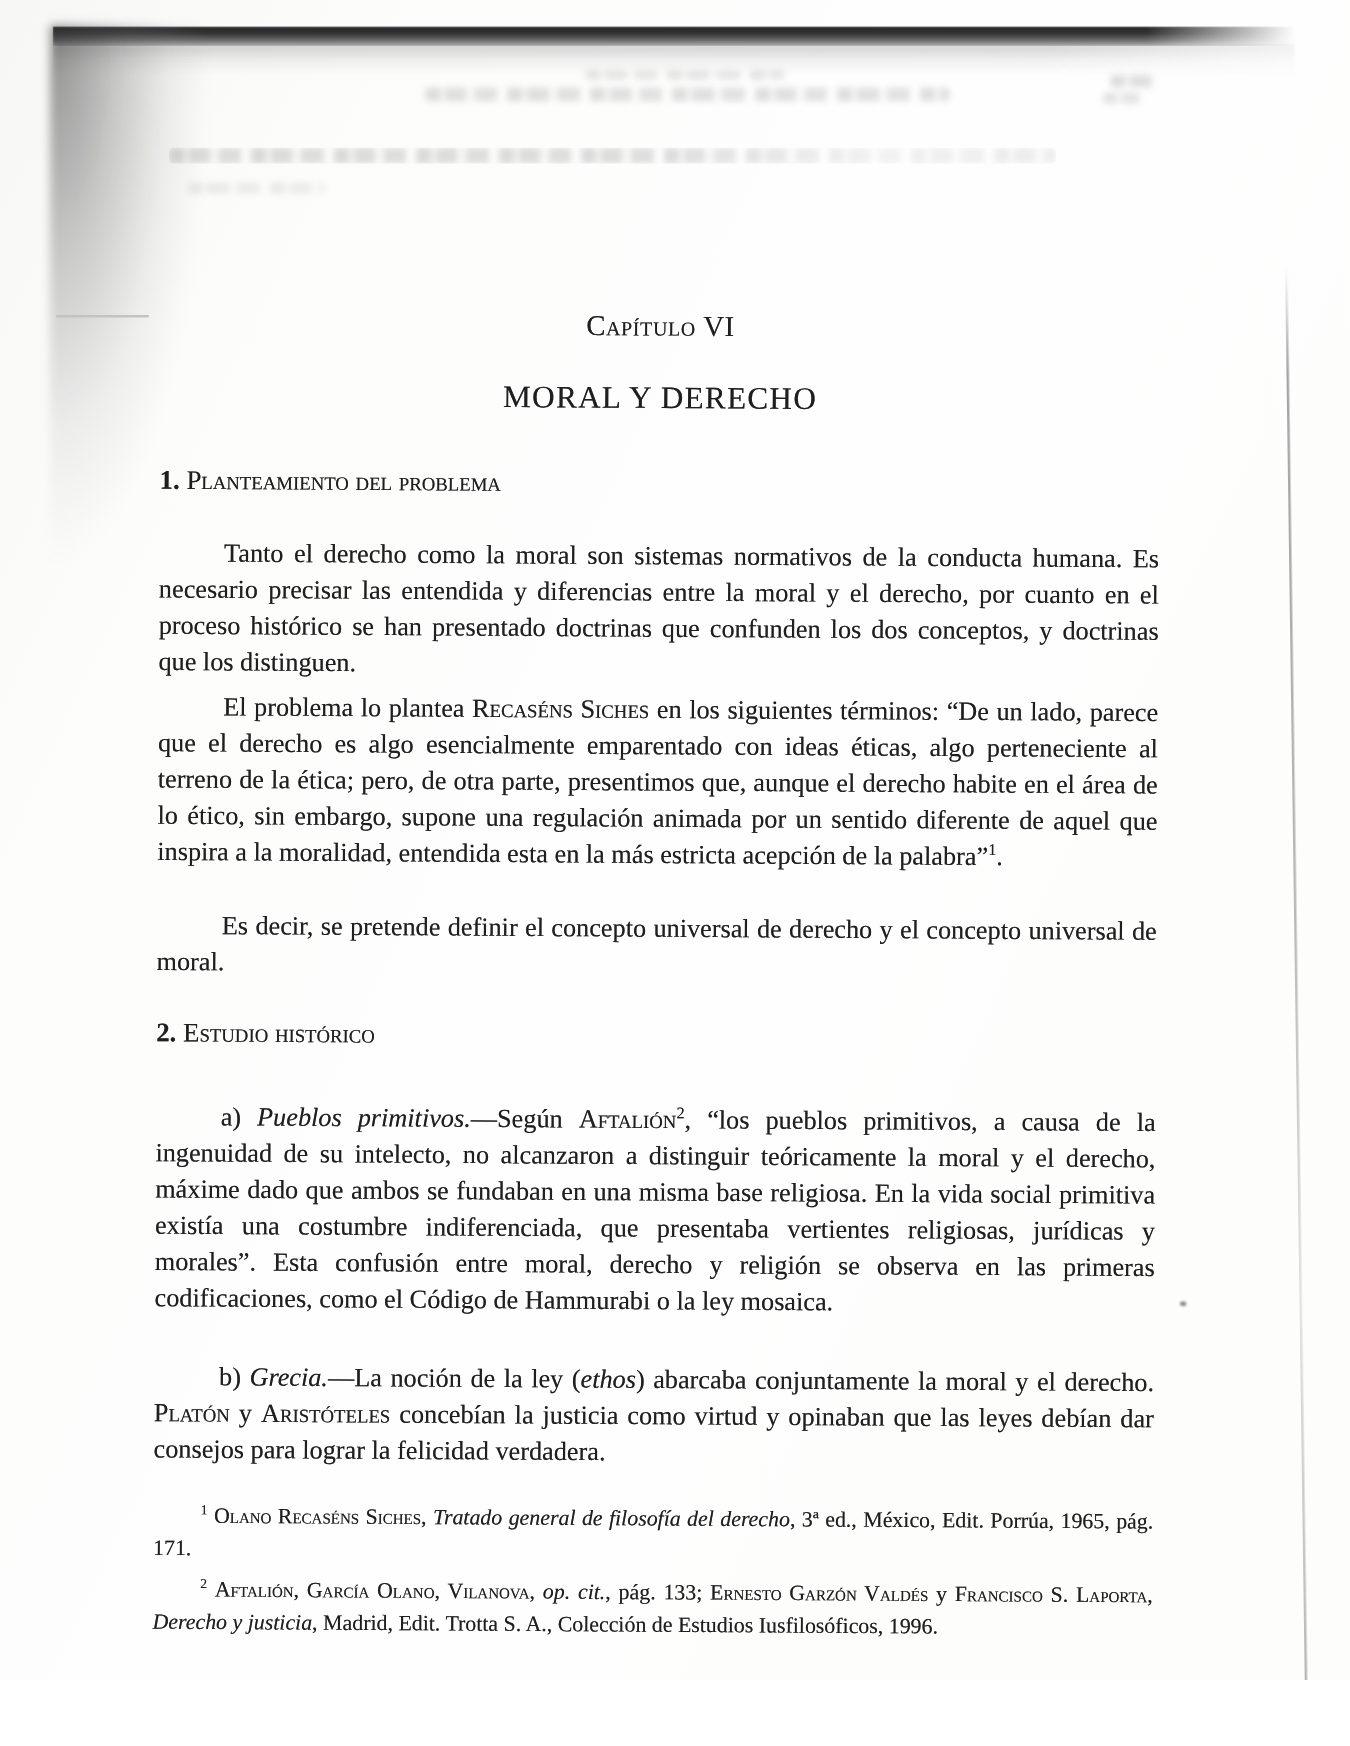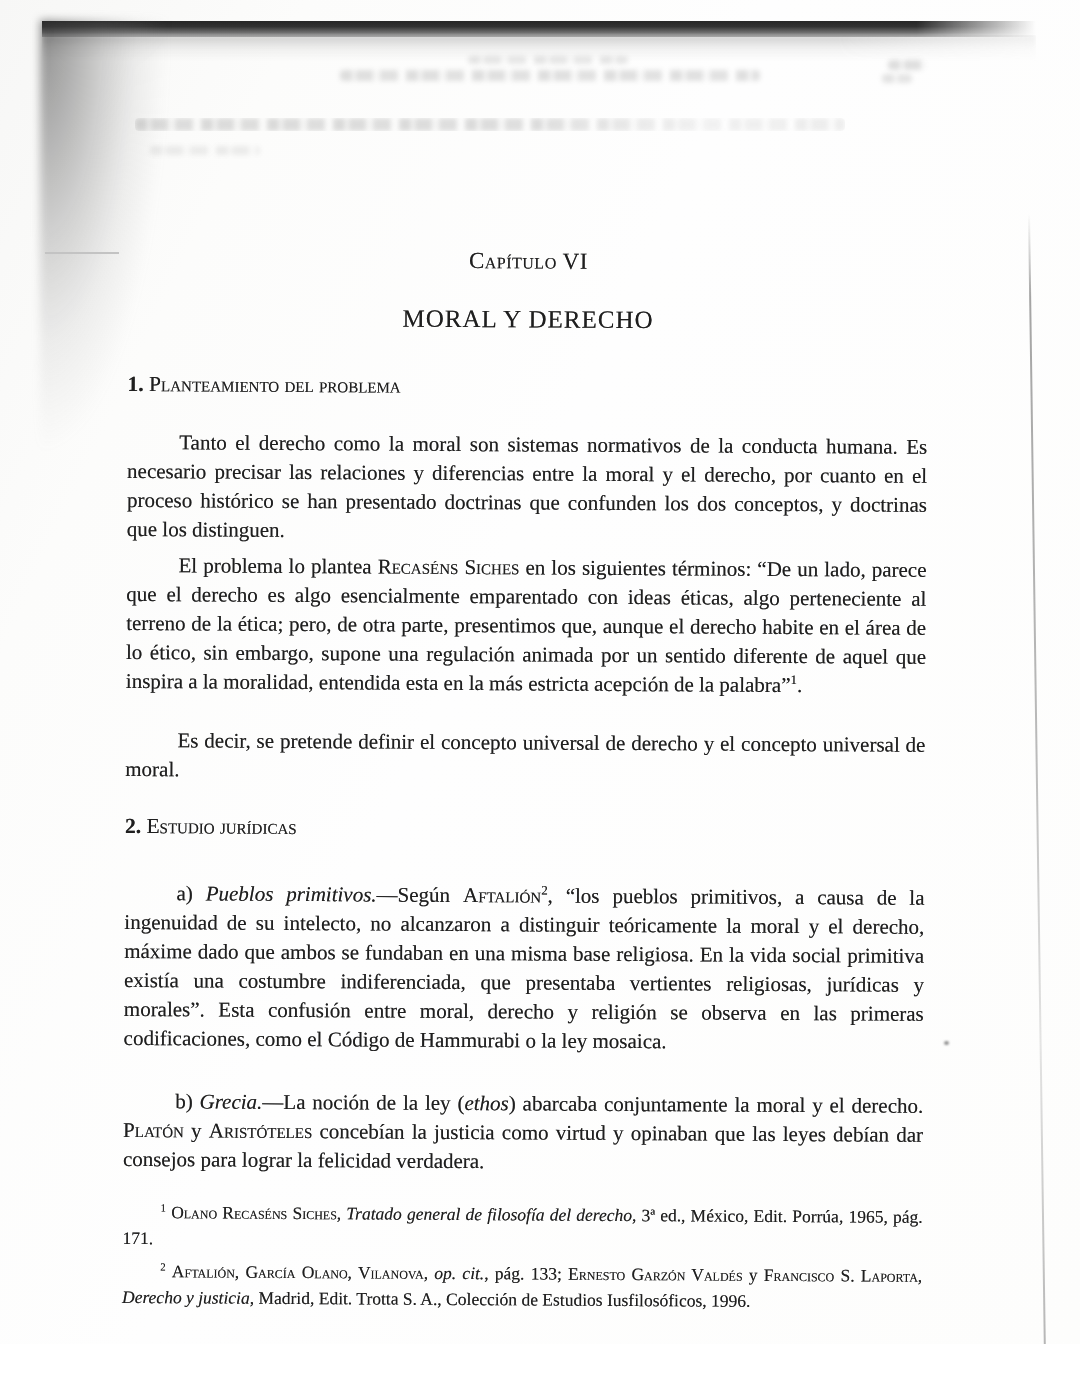--- a/index.html
+++ b/index.html
@@ -120,23 +120,23 @@
   <div class="smudge smudge-line-1"></div>
   <div class="smudge smudge-line-2"></div>
   <div class="art art-line-left"></div>
   <div class="art art-edge-right"></div>
   <div class="art art-dot"></div>
 
   <div class="content">
     <div class="block b-chapter"><span class="run-sc">Capítulo VI</span></div>
     <div class="block b-title"><span class="run-n">MORAL Y DERECHO</span></div>
     <div class="block b-h1"><span class="run-b">1. </span><span class="run-sc">Planteamiento del problema</span></div>
-    <div class="block b-p1 para"><span class="run-n">Tanto el derecho como la moral son sistemas normativos de la conducta humana. Es necesario precisar las relaciones y diferencias entre la moral y el derecho, por cuanto en el proceso histórico se han presentado doctrinas que confunden los dos conceptos, y doctrinas que los distinguen.</span></div>
+    <div class="block b-p1 para"><span class="run-n">Tanto el derecho como la moral son sistemas normativos de la conducta humana. Es necesario precisar las entendida y diferencias entre la moral y el derecho, por cuanto en el proceso histórico se han presentado doctrinas que confunden los dos conceptos, y doctrinas que los distinguen.</span></div>
     <div class="block b-p2 para"><span class="run-n">El problema lo plantea </span><span class="run-sc">Recaséns Siches</span><span class="run-n"> en los siguientes términos: “De un lado, parece que el derecho es algo esencialmente emparentado con ideas éticas, algo perteneciente al terreno de la ética; pero, de otra parte, presentimos que, aunque el derecho habite en el área de lo ético, sin embargo, supone una regulación animada por un sentido diferente de aquel que inspira a la moralidad, entendida esta en la más estricta acepción de la palabra”</span><sup class="run-sup">1</sup><span class="run-n">.</span></div>
     <div class="block b-p3 para"><span class="run-n">Es decir, se pretende definir el concepto universal de derecho y el concepto universal de moral.</span></div>
-    <div class="block b-h2"><span class="run-b">2. </span><span class="run-sc">Estudio jurídicas</span></div>
+    <div class="block b-h2"><span class="run-b">2. </span><span class="run-sc">Estudio histórico</span></div>
     <div class="block b-pa para"><span class="run-n">a) </span><span class="run-i">Pueblos primitivos.</span><span class="run-n">—Según </span><span class="run-sc">Aftalión</span><sup class="run-sup">2</sup><span class="run-n">, “los pueblos primitivos, a causa de la ingenuidad de su intelecto, no alcanzaron a distinguir teóricamente la moral y el derecho, máxime dado que ambos se fundaban en una misma base religiosa. En la vida social primitiva existía una costumbre indiferenciada, que presentaba vertientes religiosas, jurídicas y morales”. Esta confusión entre moral, derecho y religión se observa en las primeras codificaciones, como el Código de Hammurabi o la ley mosaica.</span></div>
     <div class="block b-pb para"><span class="run-n">b) </span><span class="run-i">Grecia.</span><span class="run-n">—La noción de la ley (</span><span class="run-i">ethos</span><span class="run-n">) abarcaba conjuntamente la moral y el derecho. </span><span class="run-sc">Platón</span><span class="run-n"> y </span><span class="run-sc">Aristóteles</span><span class="run-n"> concebían la justicia como virtud y opinaban que las leyes debían dar consejos para lograr la felicidad verdadera.</span></div>
     <div class="block b-fn1 fn"><sup class="run-sup">1</sup><span class="run-n"> </span><span class="run-sc">Olano Recaséns Siches</span><span class="run-n">, </span><span class="run-i">Tratado general de filosofía del derecho</span><span class="run-n">, 3ª ed., México, Edit. Porrúa, 1965, pág. 171.</span></div>
     <div class="block b-fn2 fn"><sup class="run-sup">2</sup><span class="run-n"> </span><span class="run-sc">Aftalión, García Olano, Vilanova</span><span class="run-n">, </span><span class="run-i">op. cit.</span><span class="run-n">, pág. 133; </span><span class="run-sc">Ernesto Garzón Valdés</span><span class="run-n"> y </span><span class="run-sc">Francisco S. Laporta</span><span class="run-n">, </span><span class="run-i">Derecho y justicia</span><span class="run-n">, Madrid, Edit. Trotta S. A., Colección de Estudios Iusfilosóficos, 1996.</span></div>
   </div>
 
 </div>
 
 </body></html>

